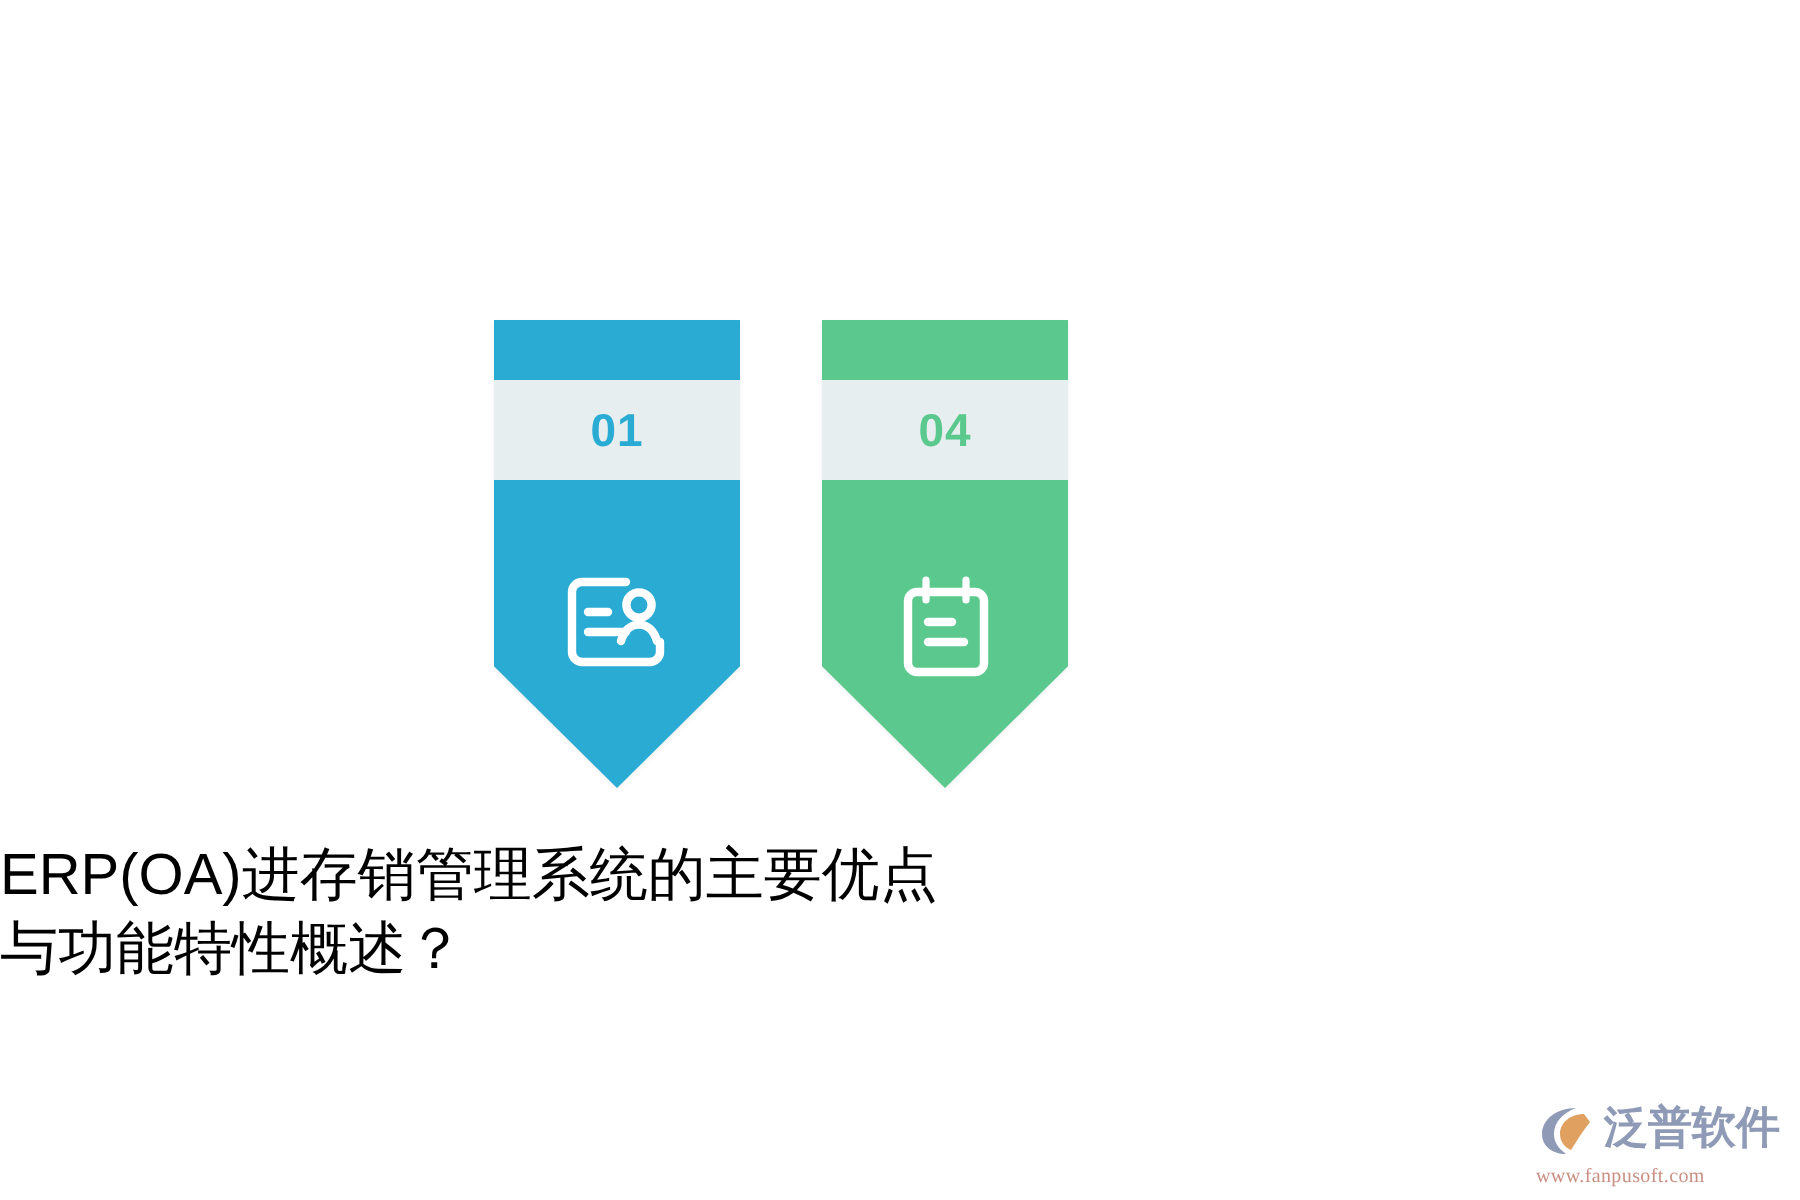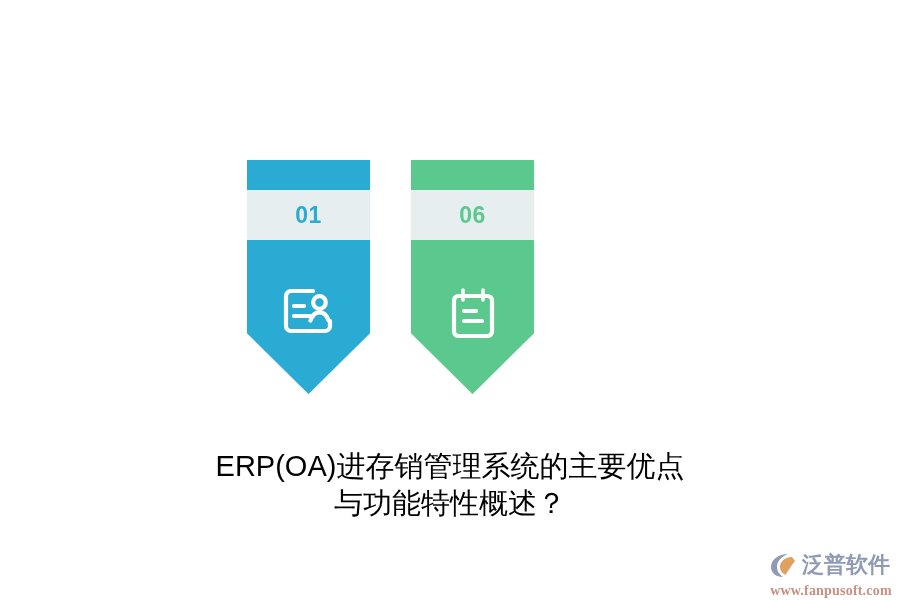--- a/index.html
+++ b/index.html
@@ -98,23 +98,23 @@
   }
 
   .banner-icon-area svg {
     display: block;
   }
 
   
   .headline {
     position: absolute;
     left: 0;
-    top: 448px;
+    top: 420px;
     width: 900px;
-    text-align: center;
+    text-align: left;
     color: #000000;
     font-size: 29px;
     line-height: 37px;
     font-weight: 400;
     font-family: "Liberation Sans", "DejaVu Sans", sans-serif;
     letter-spacing: 0px;
   }
   .headline-line {
     display: block;
     white-space: nowrap;
@@ -144,24 +144,23 @@
   .wm-name {
     font-size: 22px;
     color: #8f9bb6;
     font-weight: 700;
     line-height: 1;
     letter-spacing: 0px;
     font-family: "DejaVu Sans", "Liberation Sans", sans-serif;
   }
   .wm-url {
     margin-top: 1px;
-    text-align: center;
-    font-size: 14px;
+    font-size: 10px;
     color: #c98f83;
-    font-weight: 700;
+    font-weight: 400;
     letter-spacing: 0.2px;
     font-family: "Liberation Serif", "DejaVu Serif", serif;
   }
 </style>
 </head>
 <body style="background: rgb(255, 255, 255);">
 
 <div id="stage">
 
   <div class="banners">
@@ -183,21 +182,21 @@
           </svg>
         </span>
       </div>
     </div>
 
 
     <div class="banner">
       <div class="banner-shape" style="background: rgb(91, 201, 142);"></div>
       <div class="banner-top-strip" style="background: rgb(91, 201, 142);"></div>
       <div class="banner-number-band">
-        <span class="banner-number" style="color: rgb(91, 201, 142);">06</span>
+        <span class="banner-number" style="color: rgb(91, 201, 142);">04</span>
       </div>
       <div class="banner-icon-area">
         <span>
           <svg width="46" height="52" viewBox="0 0 46 52" fill="none" aria-hidden="true">
             <path d="M13 3 V13" stroke="#ffffff" stroke-width="3.6" stroke-linecap="round"></path>
             <path d="M33 3 V13" stroke="#ffffff" stroke-width="3.6" stroke-linecap="round"></path>
             <rect x="4" y="9" width="38" height="40" rx="4.5" stroke="#ffffff" stroke-width="4.2" stroke-linejoin="round"></rect>
             <path d="M14 24 H26" stroke="#ffffff" stroke-width="4.2" stroke-linecap="round"></path>
             <path d="M14 34 H32" stroke="#ffffff" stroke-width="4.2" stroke-linecap="round"></path>
           </svg>

